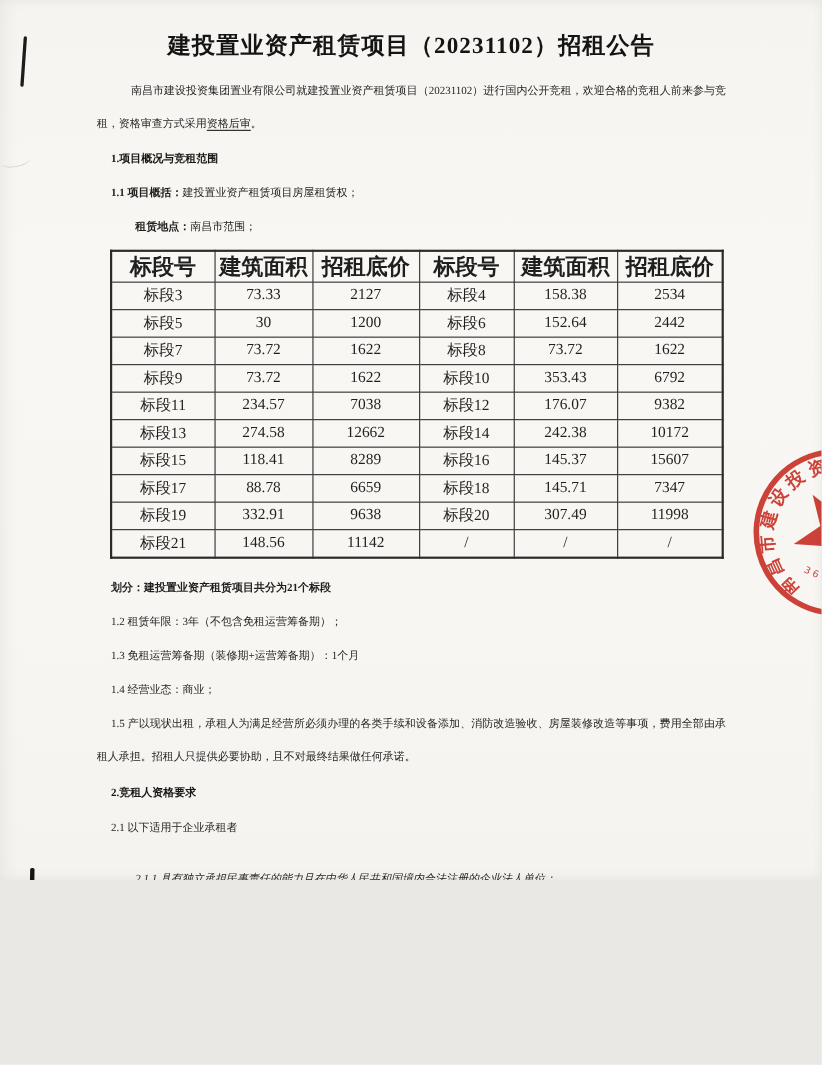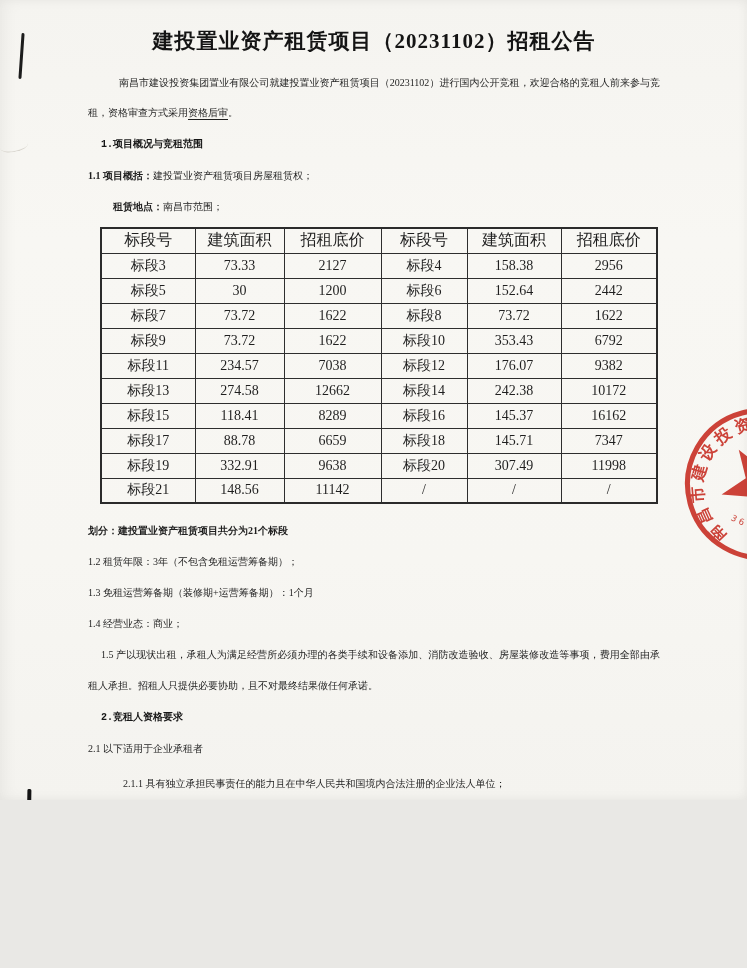--- a/index.html
+++ b/index.html
@@ -15,40 +15,40 @@
     color: #1f1f1f;
   }
   .content { padding: 26px 87px 0 88px; }
   .doc-title {
     font-size: 21px; font-weight: bold; text-align: center;
     letter-spacing: 1px; line-height: 30px; margin-bottom: 12px; color:#141414;
   }
   p, .line { font-size: 10px; line-height: 30px; }
   .intro { text-indent: 31px; text-align: justify; }
   .u { text-decoration: underline; text-underline-offset: 3px; }
-  .sec-head { font-weight: bold; margin-left: 13px; margin-top: 2px; color:#161616;font-family:Liberation Mono, monospace; }
-  .item { margin-top: 1px; }
-  .sub-item { margin-left: 25px; margin-top: 1px; }
+  .sec-head { font-weight: bold; margin-left: 13px; margin-top: 2px; color:#161616; }
+  .item { margin-left: 13px; margin-top: 1px; }
+  .sub-item { margin-left: 35px; margin-top: 1px; }
   .lbl { font-weight: bold; }
   .bold-line { font-weight: bold; }
   .division { margin-top: 12px; }
   .para-15 { text-indent: 13px; text-align: justify; margin-top: 1px; line-height: 30.5px; }
-  .para-211 { text-indent: 35px; text-align: justify; margin-top: 5px; }
+  .para-211 { text-indent: 35px; text-align: justify; margin-top: 17px; font-style: italic; }
   table.bid-table {
     border-collapse: collapse; margin: 5px 0 0 12px;
     width: 556px; table-layout: fixed;
     border: 2px solid #2b2b2b;
     background: transparent;
   }
   table.bid-table th, table.bid-table td {
     border: 1.2px solid #2e2e2e;
     height: 25px; text-align: center; vertical-align: middle;
     font-size: 14px; padding: 0 2px; overflow: hidden; white-space: nowrap;
   }
-  table.bid-table th { font-weight: normal; font-size: 16px; }
+  table.bid-table th { font-weight: bold; font-size: 20px; }
   .stamp {
     position: absolute; left: 659px; top: 382px; width: 204px; height: 204px;
     mix-blend-mode: multiply; pointer-events: none;
   }
   .scan-mark { position: absolute; background: #1c1c1c; border-radius: 1.5px; }
   .scan-mark.top { left: 20px; top: 33px; width: 3px; height: 46px; transform: rotate(4deg); }
   .scan-mark.bottom { left: 27px; top: 789px; width: 3.5px; height: 50px; transform: rotate(1deg); background:#141414; }
   .scan-smudge {
     position: absolute; left: 0px; top: 140px; width: 28px; height: 12px;
     border-bottom: 1.5px solid #d9d6cf; border-radius: 50%; transform: rotate(-10deg);
@@ -95,21 +95,21 @@
             <th>招租底价</th>
           </tr>
       </thead>
       <tbody>
           <tr>
             <td>标段3</td>
             <td>73.33</td>
             <td>2127</td>
             <td>标段4</td>
             <td>158.38</td>
-            <td>2956</td>
+            <td>2534</td>
           </tr>
           <tr>
             <td>标段5</td>
             <td>30</td>
             <td>1200</td>
             <td>标段6</td>
             <td>152.64</td>
             <td>2442</td>
           </tr>
           <tr>
@@ -143,21 +143,21 @@
             <td>标段14</td>
             <td>242.38</td>
             <td>10172</td>
           </tr>
           <tr>
             <td>标段15</td>
             <td>118.41</td>
             <td>8289</td>
             <td>标段16</td>
             <td>145.37</td>
-            <td>16162</td>
+            <td>15607</td>
           </tr>
           <tr>
             <td>标段17</td>
             <td>88.78</td>
             <td>6659</td>
             <td>标段18</td>
             <td>145.71</td>
             <td>7347</td>
           </tr>
           <tr>

